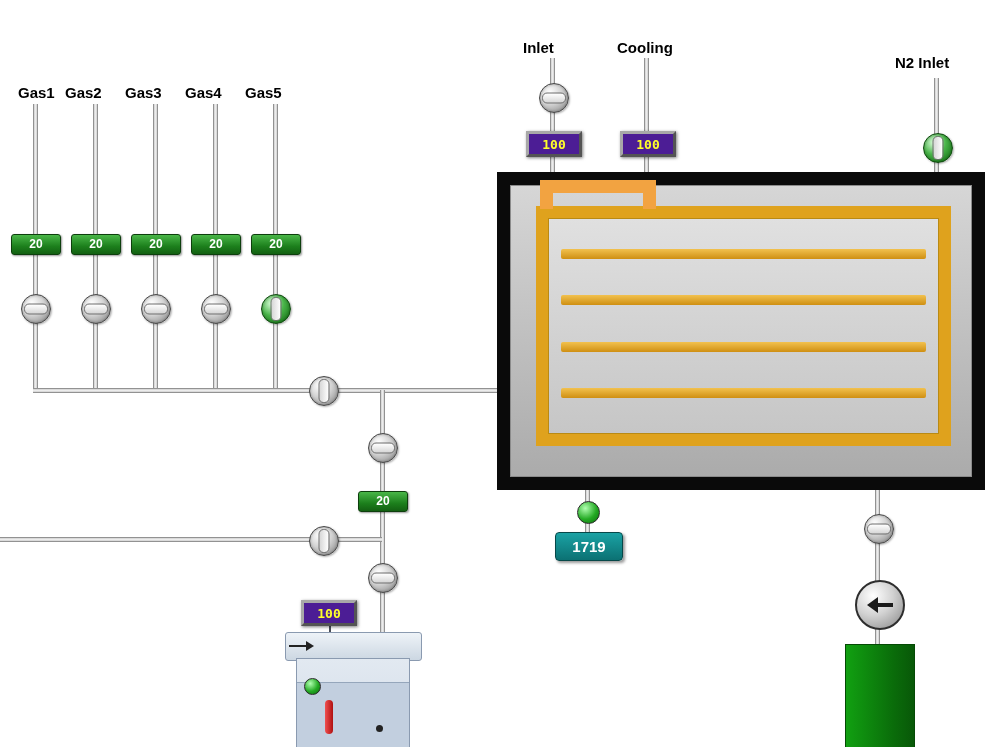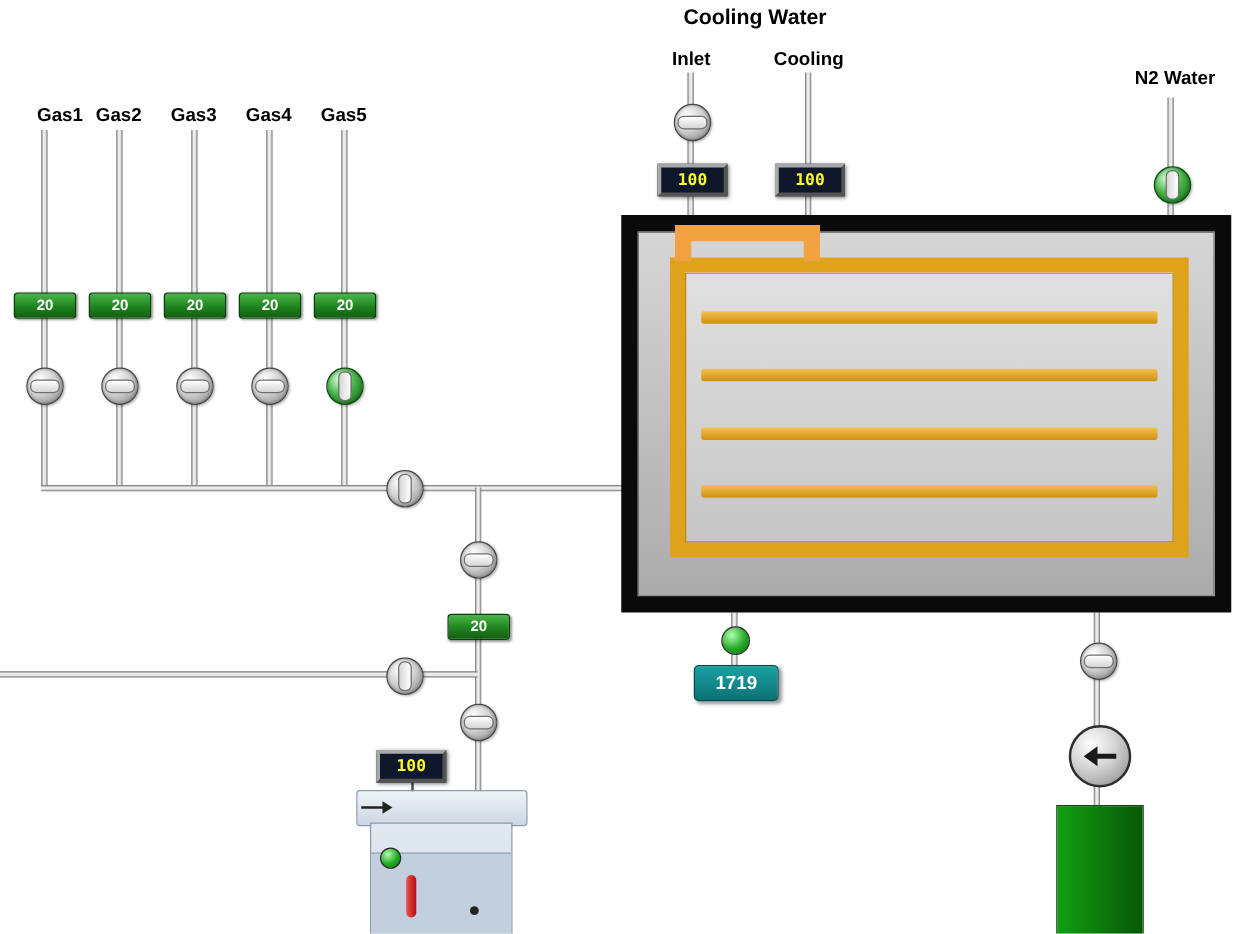--- a/index.html
+++ b/index.html
@@ -1,21 +1,21 @@
 <!DOCTYPE html>
 <html><head>
 <meta charset="utf-8">
 <style>
   html,body{margin:0;padding:0;background:#fff;}
   .canvas{position:relative;width:986px;height:747px;background:#ffffff;overflow:hidden;
           font-family:"Liberation Sans",sans-serif;}
   .abs{position:absolute;}
 
   
-  .lbl{color:#000;font-weight:bold;font-size:15px;text-align:center;}
+  .lbl{color:#000;font-weight:bold;font-size:15px;}
   .hdr{color:#000;font-weight:bold;font-size:17px;text-align:center;}
 
   
   .pv{width:5px;background:linear-gradient(to right,#6e6e6e,#ececec 35%,#ececec 65%,#6e6e6e);}
   .ph{height:5px;background:linear-gradient(to bottom,#6e6e6e,#ececec 35%,#ececec 65%,#6e6e6e);}
   .thin{background:#4a4f5a;}
 
   
   .valve{width:28px;height:28px;border-radius:50%;
     background:radial-gradient(circle at 35% 30%,#ffffff,#d2d2d2 45%,#9c9c9c 80%,#7c7c7c);
@@ -27,21 +27,21 @@
   .valve.green{background:radial-gradient(circle at 35% 30%,#dcffdc,#49b449 45%,#1f7f1f 80%,#145c14);
     border-color:#0d4a0d;}
 
   
   .badge{width:48px;height:19px;line-height:19px;text-align:center;color:#fff;
     font-size:12px;font-weight:bold;
     background:linear-gradient(#49b648,#1c7f1c 60%,#136012);border:1px solid #0d3f0d;border-radius:3px;
     box-shadow:1px 1px 2px rgba(0,0,0,.4);z-index:6;}
 
   
-  .readout{width:50px;height:20px;background:#0f172a;border:3px outset #a8a8a8;
+  .readout{width:50px;height:20px;background:#4c1d95;border:3px outset #a8a8a8;
     display:flex;align-items:center;justify-content:center;color:#ffff2a;
     font-family:"DejaVu Sans Mono",monospace;font-size:13px;font-weight:bold;
     box-shadow:1px 1px 3px rgba(0,0,0,.5);z-index:6;}
 
   
   .teal{width:66px;height:27px;display:flex;align-items:center;justify-content:center;color:#fff;
     font-size:15px;font-weight:bold;background:linear-gradient(#1aa2a4,#0c7173);
     border:1px solid #074849;border-radius:4px;box-shadow:2px 2px 3px rgba(0,0,0,.4);z-index:6;}
 
   
@@ -91,24 +91,23 @@
 <body>
 
 <div class="canvas">
 
   <div class="abs lbl" style="left:18px;top:84px;width:60px">Gas1</div>
   <div class="abs lbl" style="left:65px;top:84px;width:60px">Gas2</div>
   <div class="abs lbl" style="left:125px;top:84px;width:60px">Gas3</div>
   <div class="abs lbl" style="left:185px;top:84px;width:60px">Gas4</div>
   <div class="abs lbl" style="left:245px;top:84px;width:60px">Gas5</div>
 
-  <div class="abs hdr" style="left:504px;top:4px;width:200px">Cooling Water</div>
   <div class="abs lbl" style="left:523px;top:39px;width:60px">Inlet</div>
   <div class="abs lbl" style="left:617px;top:39px;width:60px">Cooling</div>
-  <div class="abs lbl" style="left:895px;top:54px;width:90px">N2 Water</div>
+  <div class="abs lbl" style="left:895px;top:54px;width:90px">N2 Inlet</div>
 
   <div class="abs pv" style="left:33px;top:104px;height:286px"></div>
   <div class="abs pv" style="left:93px;top:104px;height:286px"></div>
   <div class="abs pv" style="left:153px;top:104px;height:286px"></div>
   <div class="abs pv" style="left:213px;top:104px;height:286px"></div>
   <div class="abs pv" style="left:273px;top:104px;height:286px"></div>
   <div class="abs ph" style="left:33px;top:388px;width:467px"></div>
   <div class="abs pv" style="left:380px;top:390px;height:245px"></div>
   <div class="abs ph" style="left:0px;top:537px;width:382px"></div>
   <div class="abs pv" style="left:550px;top:58px;height:127px"></div>

